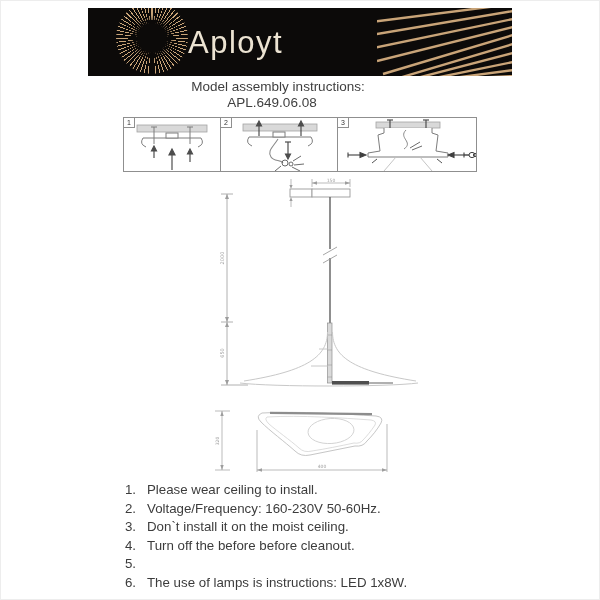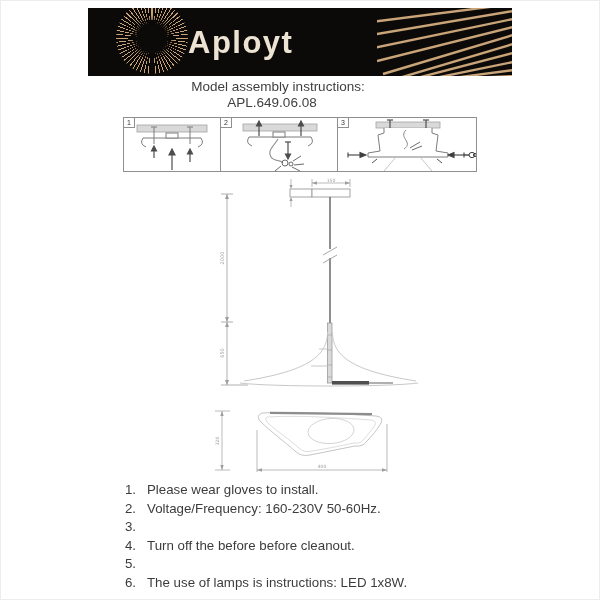--- a/index.html
+++ b/index.html
@@ -17,21 +17,21 @@
     position:absolute;left:28px;top:-6px;width:72px;height:72px;border-radius:50%;
     background:repeating-conic-gradient(#c9a478 0deg 1.6deg,#0c0a09 1.6deg 6.4deg);
   }
   .sunburst::after{
     content:"";position:absolute;left:50%;top:50%;width:30px;height:30px;
     margin:-15px 0 0 -15px;border-radius:50%;background:#0c0a09;
     box-shadow:0 0 6px 3px #0c0a09;
   }
   .brand-text{
     position:absolute;left:100px;top:15px;font-size:31px;line-height:40px;
-    color:#ece3d2;letter-spacing:1.5px;font-weight:700;
+    color:#ece3d2;letter-spacing:1.5px;font-weight:400;
   }
   .banner-rays{position:absolute;right:0;top:0;}
   
   .title-line1{position:absolute;left:0;top:79px;width:556px;text-align:center;
     font-size:13.5px;color:#3f3f3f;}
   .title-line2{position:absolute;left:0;top:95px;width:544px;text-align:center;
     font-size:13.5px;color:#3f3f3f;}
   
   .steps{position:absolute;left:123px;top:117px;display:flex;}
   .step-box{position:relative;height:55px;border:1px solid #8f8f8f;background:#fff;box-sizing:border-box;}
@@ -259,28 +259,29 @@
       <path d="M257,470 l5,-1.7 v3.4 z"></path>
       <path d="M387,470 l-5,-1.7 v3.4 z"></path>
     </g>
     <text font-size="4.5" text-anchor="middle" transform="rotate(-90 219 441)" x="219" y="441">320</text>
     <text font-size="4.5" text-anchor="middle" x="322" y="468">400</text>
   </svg>
 
   <div class="instructions">
     <div class="instr-row">
       <span class="instr-num">1.</span>
-      <span>Please wear gloves to install.</span>
+      <span>Please wear ceiling to install.</span>
     </div>
     <div class="instr-row">
       <span class="instr-num">2.</span>
       <span>Voltage/Frequency: 160-230V 50-60Hz.</span>
     </div>
     <div class="instr-row">
       <span class="instr-num">3.</span>
+      <span>Don`t install it on the moist ceiling.</span>
     </div>
     <div class="instr-row">
       <span class="instr-num">4.</span>
       <span>Turn off the before before cleanout.</span>
     </div>
     <div class="instr-row">
       <span class="instr-num">5.</span>
     </div>
     <div class="instr-row">
       <span class="instr-num">6.</span>

